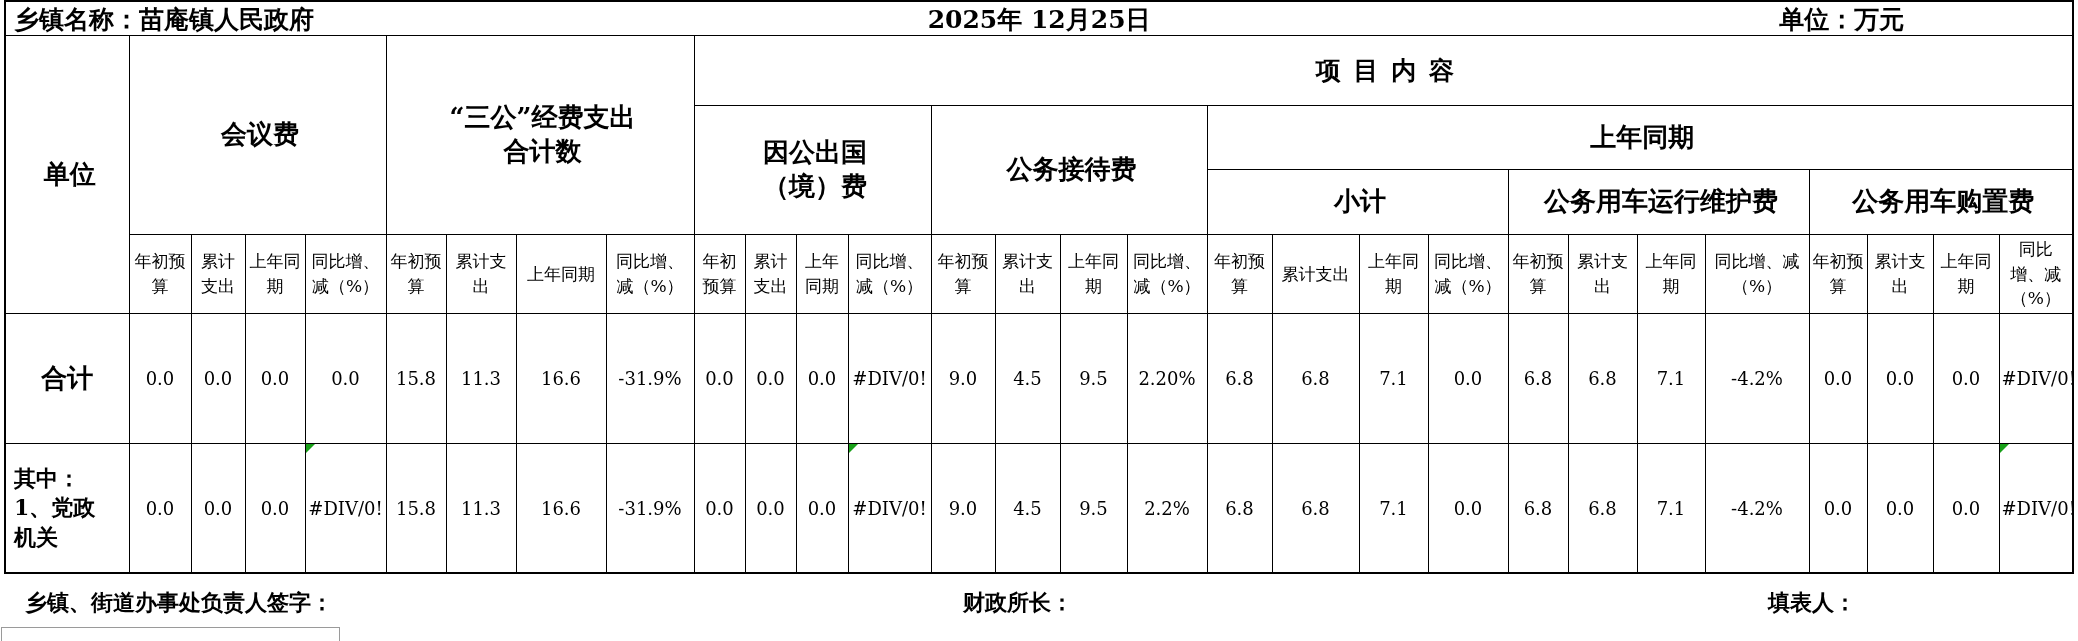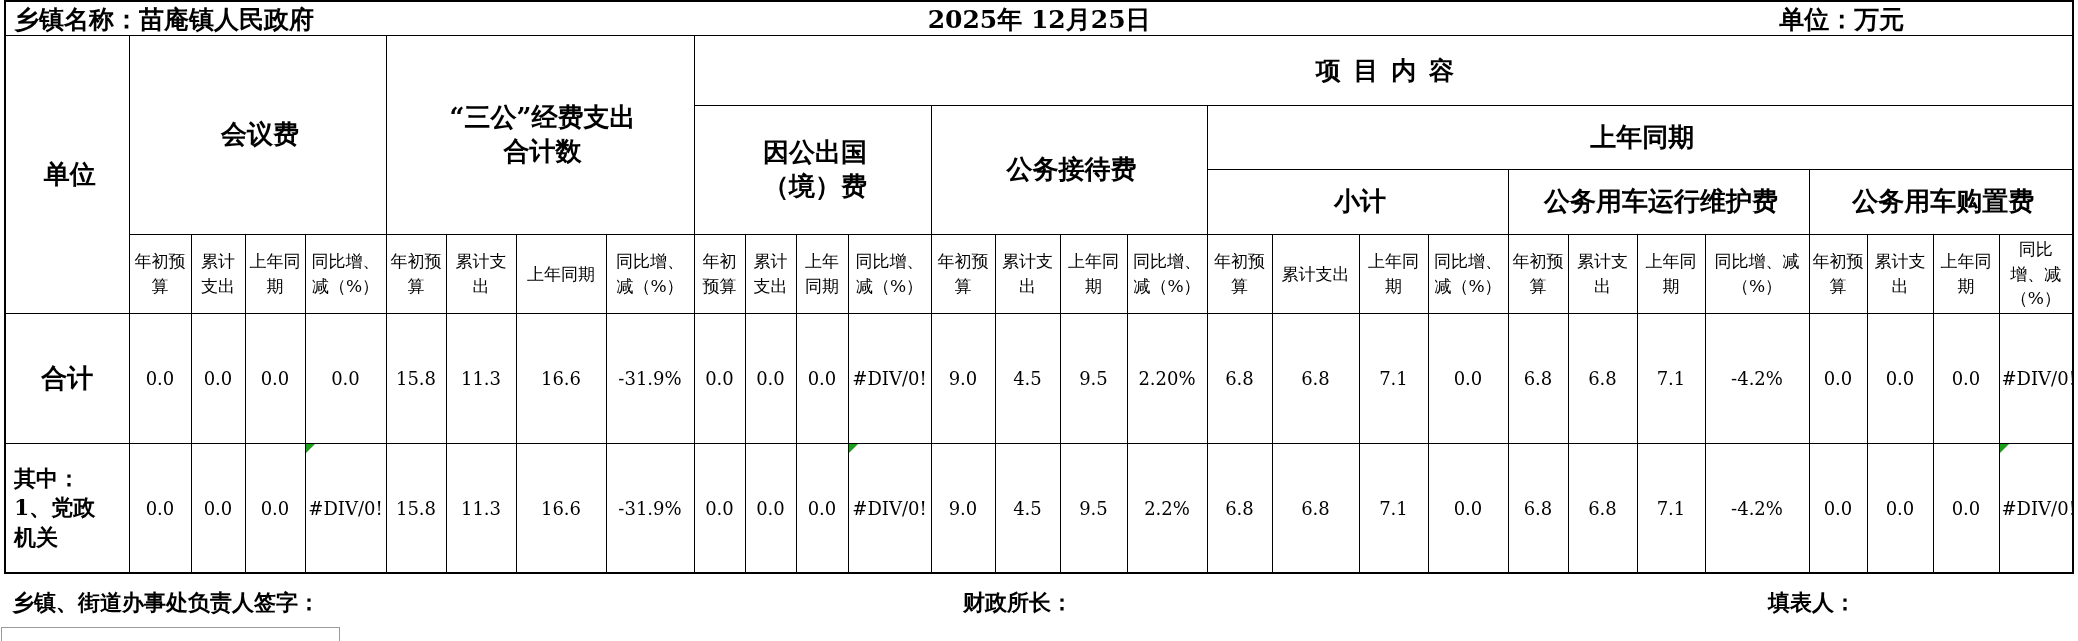--- a/index.html
+++ b/index.html
@@ -37,21 +37,21 @@
   
   .v{font-size:18px;position:relative;text-align:center;}
   .rowlabel{font-weight:bold;font-size:26px;}
   .rowlabel2{font-weight:bold;font-size:22px;text-align:left;padding-left:8px;line-height:1.35;margin-left:41px;}
   .err-tri{
     position:absolute;left:0;top:0;width:0;height:0;
     border-left:9px solid #18A018;border-bottom:9px solid transparent;
   }
   
   .footer-label{position:absolute;top:588px;font-weight:bold;font-size:22px;white-space:nowrap;}
-  .f-signer{left:12px;}
+  .f-signer{left:25px;}
   .f-finance{left:963px;}
   .f-preparer{left:1768px;text-align:right;}
   .partial-box{
     position:absolute;left:1px;top:627px;width:337px;height:22px;
     border:1px solid #9a9a9a;background:#fff;
   }
 </style>
 </head>
 <body>
 

